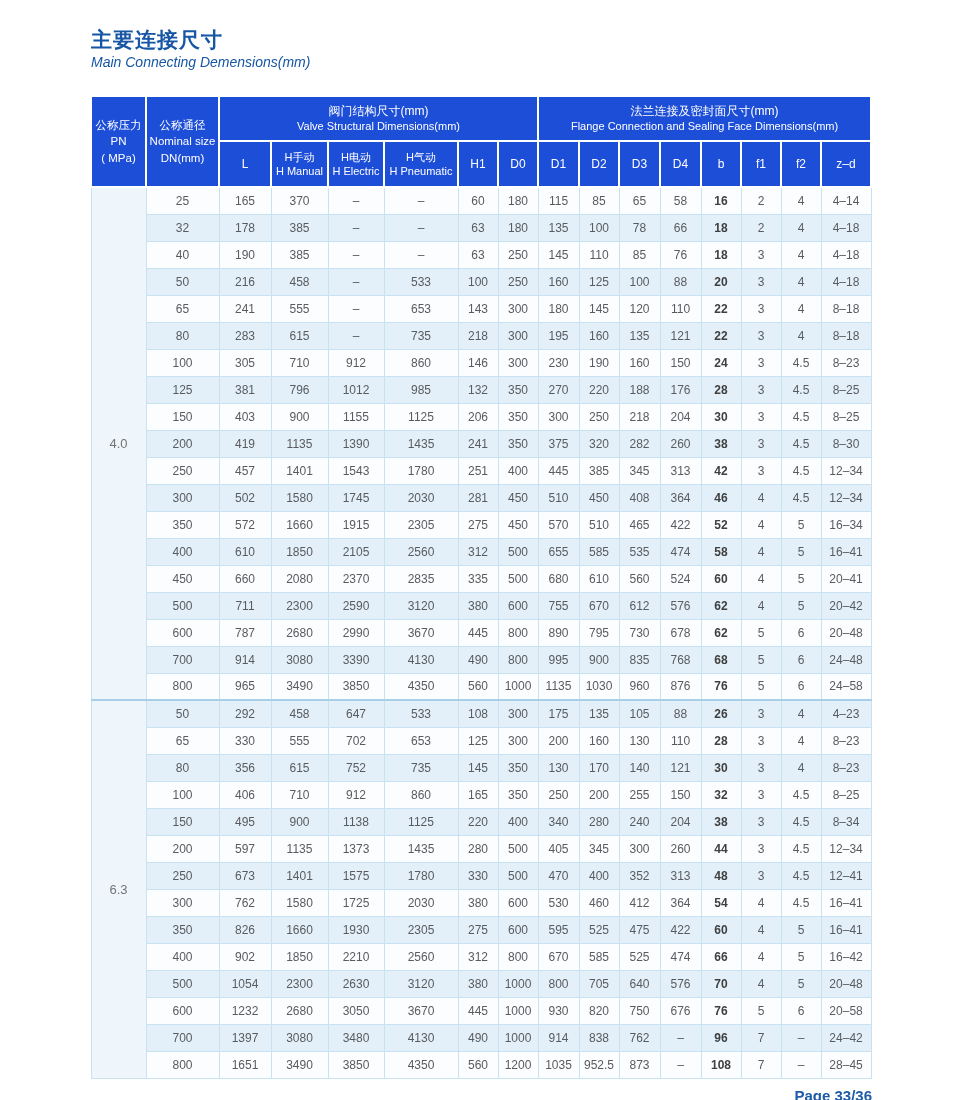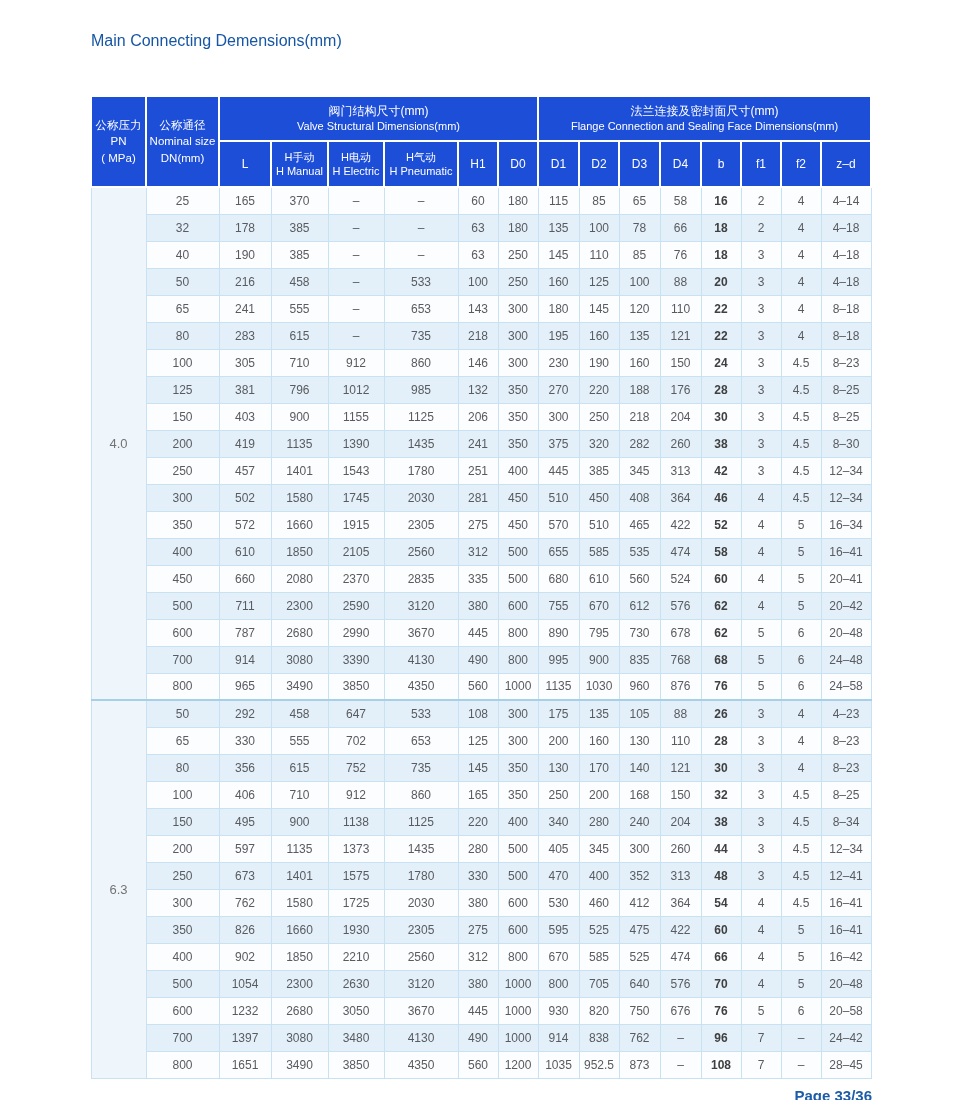--- a/index.html
+++ b/index.html
@@ -9,21 +9,21 @@
     overflow: hidden;
     position: relative;
     font-family: "Liberation Sans", "DejaVu Sans", sans-serif;
   }
   .title-block { position: absolute; left: 91px; top: 26px; }
   .title-zh {
     font-size: 21px; font-weight: bold; color: #1656a5;
     letter-spacing: 1px;
   }
   .title-en {
-    font-size: 16px; color: #1656a5; margin-top: 6px;
+    font-size: 14px; color: #1656a5;  font-style: italic;
   }
   .table-wrap { position: absolute; left: 90px; top: 95px; }
   table.dim-table {
     border-collapse: collapse; table-layout: fixed;
     width: 780px;
   }
   
   thead th {
     background: #1d4ed8; color: #ffffff; font-weight: normal;
     border: 2px solid #ffffff; vertical-align: middle; text-align: center;
@@ -48,20 +48,21 @@
   
   .page-footer {
     position: absolute; right: 88px; top: 1087px;
     color: #1c5ca8; font-size: 15px; font-weight: bold;
   }
 </style>
 </head>
 <body>
 
 <div class="title-block">
+  <div class="title-zh">主要连接尺寸</div>
   <div class="title-en">Main Connecting Demensions(mm)</div>
 </div>
 
 <div class="table-wrap">
   <table class="dim-table">
     <colgroup>
       <col style="width:55px">
         <col style="width:73px">
       <col style="width:52px">
         <col style="width:57px">
@@ -529,21 +530,21 @@
         <tr class="row-a">
           <td>100</td>
           <td>406</td>
           <td>710</td>
           <td>912</td>
           <td>860</td>
           <td>165</td>
           <td>350</td>
           <td>250</td>
           <td>200</td>
-          <td>168</td>
+          <td>255</td>
           <td>150</td>
           <td class="d4">32</td>
           <td>3</td>
           <td>4.5</td>
           <td>8–25</td>
         </tr>
         <tr class="row-b">
           <td>150</td>
           <td>495</td>
           <td>900</td>

